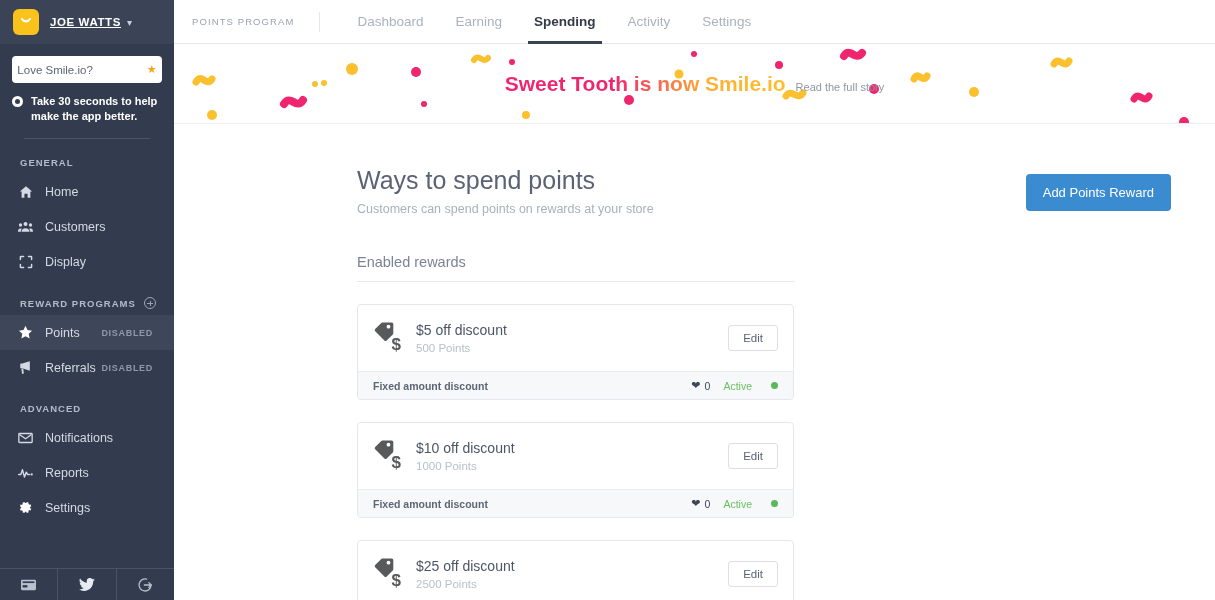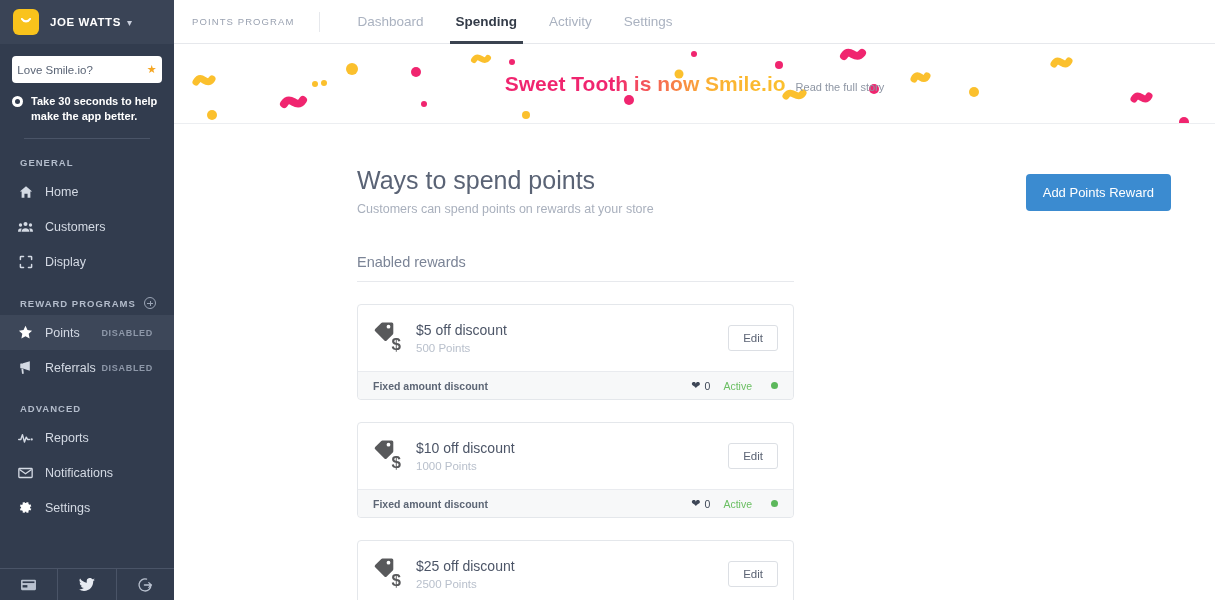--- a/index.html
+++ b/index.html
@@ -20,21 +20,21 @@
     height: 44px; background: #3a4456;
     display: flex; align-items: center; padding-left: 13px;
   }
   .sb-logo {
     width: 26px; height: 26px; border-radius: 6px;
     background: #f9c31c; position: relative; flex: 0 0 26px;
   }
   .sb-logo svg { position: absolute; top: 6px; left: 6px; }
   .sb-user {
     color: #ffffff; font-size: 11.5px; font-weight: bold;
-    letter-spacing: .6px; margin-left: 11px;
+    letter-spacing: .6px; margin-left: 11px; text-decoration: underline;
   }
   .sb-caret { color: #c8cedb; font-size: 10px; margin-left: 6px; }
 
   .sb-promo { padding: 12px 12px 0 12px; }
   .love-btn {
     display: flex; align-items: center; justify-content: center;
     background: #ffffff; border-radius: 4px; height: 27px;
     font-size: 11.5px; color: #5a6475; gap: 48px;
   }
   .love-btn .star { color: #f5a623; margin-left: 6px; font-size: 11px; }
@@ -285,35 +285,35 @@
       </span>
       <span>Referrals</span>
       <span class="nav-badge">DISABLED</span>
     </div>
 
     <div class="sb-section">
       <span>ADVANCED</span>
     </div>
     <div class="nav-item">
       <span class="nav-ico">
+        <svg width="15" height="12" viewBox="0 0 16 12" fill="none" stroke="#d4dae4" stroke-width="1.4">
+          <rect x=".9" y="1.2" width="14.2" height="9.6" rx=".8"></rect>
+          <path d="M1.6 2.2L8 6.8l6.4-4.6"></path>
+        </svg>
+      </span>
+      <span>Notifications</span>
+    </div>
+    <div class="nav-item">
+      <span class="nav-ico">
         <svg width="16" height="14" viewBox="0 0 18 14" fill="none" stroke="#d4dae4" stroke-width="1.6" stroke-linecap="round" stroke-linejoin="round">
           <path d="M.8 8.6h2.4L5 3.2l2.3 8.4 2-5.6 1.4 2.6h2.2"></path>
           <circle cx="15.4" cy="8.6" r="1.3" fill="#d4dae4" stroke="none"></circle>
         </svg>
       </span>
       <span>Reports</span>
-    </div>
-    <div class="nav-item">
-      <span class="nav-ico">
-        <svg width="15" height="12" viewBox="0 0 16 12" fill="none" stroke="#d4dae4" stroke-width="1.4">
-          <rect x=".9" y="1.2" width="14.2" height="9.6" rx=".8"></rect>
-          <path d="M1.6 2.2L8 6.8l6.4-4.6"></path>
-        </svg>
-      </span>
-      <span>Notifications</span>
     </div>
     <div class="nav-item">
       <span class="nav-ico">
         <svg width="15" height="15" viewBox="0 0 16 16" fill="#ffffff">
           <path d="M8 5.2a2.8 2.8 0 1 0 0 5.6 2.8 2.8 0 0 0 0-5.6zm0 4.1a1.3 1.3 0 1 1 0-2.6 1.3 1.3 0 0 1 0 2.6z"></path>
           <path d="M14.2 9.2l-1.3-.5a5 5 0 0 0 0-1.4l1.3-.5-.9-2.2-1.3.5a5 5 0 0 0-1-1L11.5 3 9.3 2l-.5 1.3a5 5 0 0 0-1.4 0L6.9 2 4.7 3l.5 1.3a5 5 0 0 0-1 1L2.9 4.6 2 6.8l1.3.5a5 5 0 0 0 0 1.4L2 9.2l.9 2.2 1.3-.5a5 5 0 0 0 1 1L4.7 13l2.2.9.5-1.3a5 5 0 0 0 1.4 0l.5 1.3 2.2-.9-.5-1.3a5 5 0 0 0 1-1l1.3.5z"></path>
         </svg>
       </span>
       <span>Settings</span>
     </div>
@@ -339,20 +339,21 @@
       </div>
     </div>
   </div>
 
   <div class="main">
 
     <div class="topbar">
       <div class="prog-label">POINTS PROGRAM</div>
       <div class="tabs">
         <div class="tab">Dashboard</div>
+        <div class="tab">Earning</div>
         <div class="tab active">Spending</div>
         <div class="tab">Activity</div>
         <div class="tab">Settings</div>
       </div>
     </div>
 
     <div class="banner">
       <svg class="confetti" viewBox="0 0 1041 80" preserveAspectRatio="none">
         <g fill="#fbc02d">
           <circle cx="178" cy="25" r="6"></circle>

